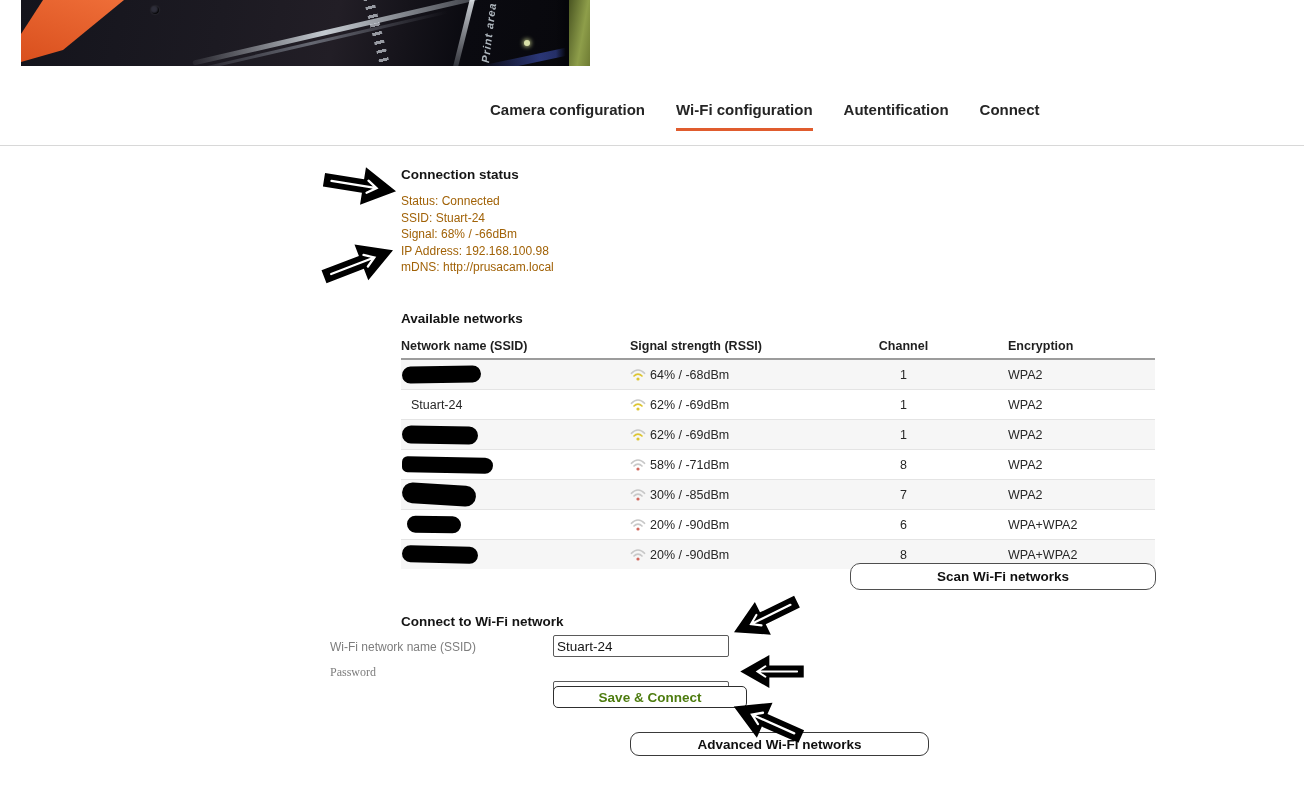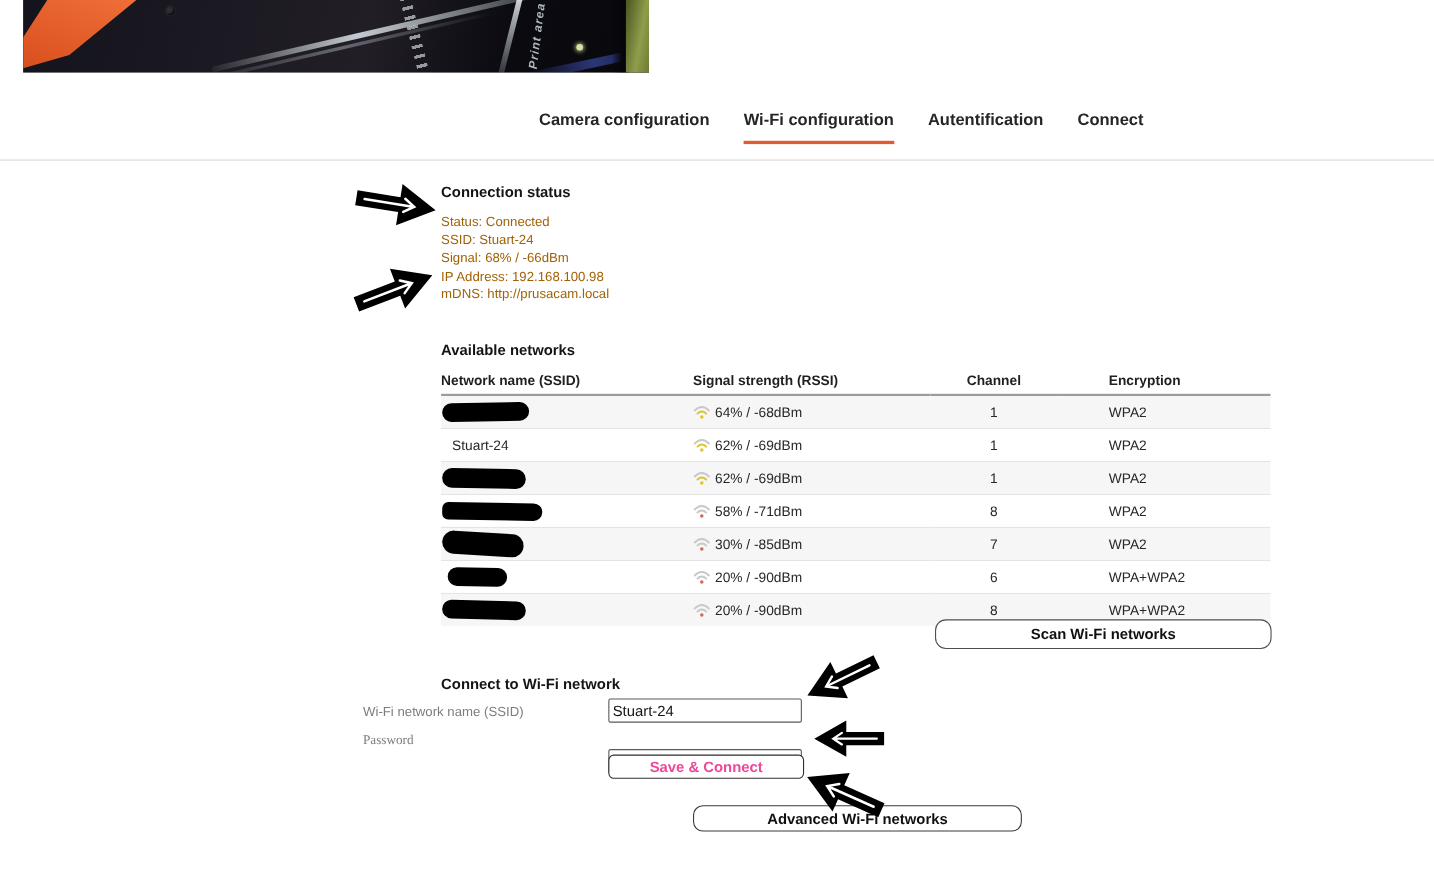--- a/index.html
+++ b/index.html
@@ -78,22 +78,22 @@
   
   button { font-family:"Liberation Sans", sans-serif; cursor:pointer; }
   .scan-btn { position:absolute; left:850px; top:563px; width:306px; height:27px; background:#fff;
            border:1px solid #4f4f4f; border-radius:10px; font-weight:bold; font-size:13.5px; color:#101010; }
   .connect-title { position:absolute; left:401px; top:614px; font-size:13.5px; font-weight:bold; color:#141414; }
   .lbl { position:absolute; left:330px; width:219px; font-size:12px; color:#7d7d7d; }
   .lbl-ssid { top:640px; } .lbl-pass { top:665px;font-family:Liberation Serif, serif; }
   .inp { position:absolute; left:553px; width:168px; height:16px; border:1px solid #5a5a5a; border-radius:2px;
            font-size:13.5px; color:#141414; padding:2px 3px; font-family:"Liberation Sans", sans-serif; }
   .inp-ssid { top:635px; } .inp-pass { top:660px;margin-top:21px; }
-  .save-btn { position:absolute; left:553px; top:686px; width:178px; height:22px; background:#fff;
-           border:1px solid #2e2e2e; border-radius:5px; font-weight:bold; font-size:13.5px; color:#ec4899; }
+  .save-btn { position:absolute; left:553px; top:686px; width:194px; height:22px; background:#fff;
+           border:1px solid #2e2e2e; border-radius:5px; font-weight:bold; font-size:13.5px; color:#4d7c0f; }
   .adv-btn { position:absolute; left:630px; top:732px; width:299px; height:24px; background:#fff;
            border:1px solid #3a3a3a; border-radius:9px; font-weight:bold; font-size:13.5px; color:#101010; }
 
   
   .arrow { position:absolute; z-index:6; pointer-events:none; }
   .arrow svg { width:100%; height:100%; display:block; }
   #a1 { left:322px; top:161px; width:76px; height:49px; transform:rotate(9deg); }
   #a2 { left:320px; top:238px; width:77px; height:51px; transform:rotate(-21deg); }
   #a3 { left:729px; top:594px; width:73px; height:46px; transform:rotate(-26deg); }
   #a4 { left:736px; top:651px; width:72px; height:41px; }

